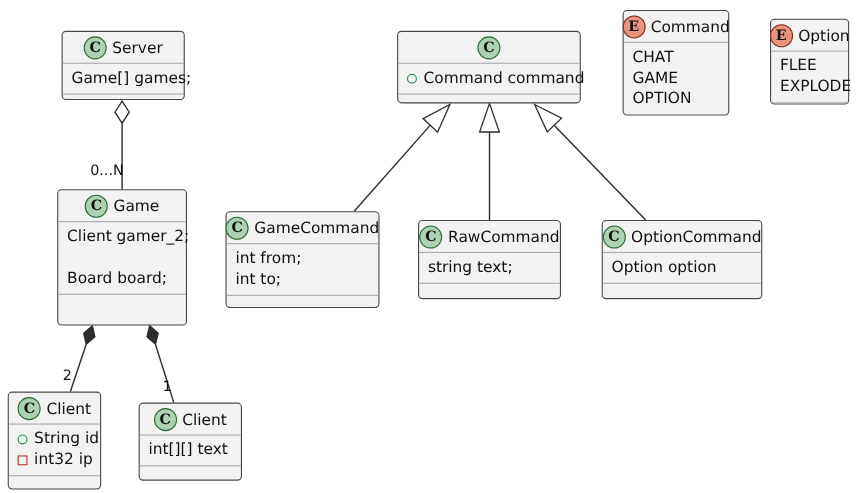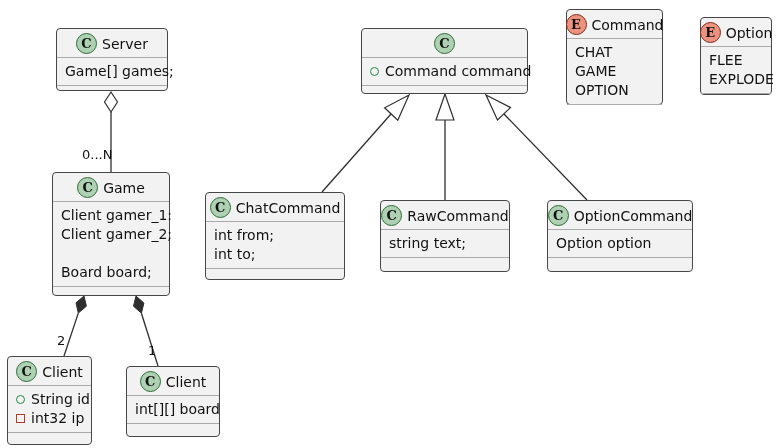--- a/index.html
+++ b/index.html
@@ -87,23 +87,20 @@
     <div class="uml-footer"></div>
   </div>
 
   <div class="uml-box" style="left:52px;top:172px;width:118px;height:124px">
     <div class="uml-header">
       <span class="kind-icon kind-class">C</span>
       <span>Game</span>
     </div>
     <div class="uml-members">
       <div class="member">
-          <span>Client gamer_1:</span>
-        </div>
-      <div class="member">
           <span>Client gamer_2;</span>
         </div>
       <div class="member">
           <span></span>
         </div>
       <div class="member">
           <span>Board board;</span>
         </div>
     </div>
     <div class="uml-footer"></div>
@@ -127,21 +124,21 @@
     <div class="uml-footer"></div>
   </div>
 
   <div class="uml-box" style="left:126px;top:366px;width:94px;height:71px">
     <div class="uml-header">
       <span class="kind-icon kind-class">C</span>
       <span>Client</span>
     </div>
     <div class="uml-members">
       <div class="member">
-          <span>int[][] board</span>
+          <span>int[][] text</span>
         </div>
     </div>
     <div class="uml-footer"></div>
   </div>
 
   <div class="uml-box" style="left:361px;top:28px;width:167px;height:66px">
     <div class="uml-header">
       <span class="kind-icon kind-class">C</span>
     </div>
     <div class="uml-members">
@@ -149,21 +146,21 @@
           <span class="ficon ficon-public"></span>
           <span>Command command</span>
         </div>
     </div>
     <div class="uml-footer"></div>
   </div>
 
   <div class="uml-box" style="left:205px;top:192px;width:140px;height:88px">
     <div class="uml-header">
       <span class="kind-icon kind-class">C</span>
-      <span>ChatCommand</span>
+      <span>GameCommand</span>
     </div>
     <div class="uml-members">
       <div class="member">
           <span>int from;</span>
         </div>
       <div class="member">
           <span>int to;</span>
         </div>
     </div>
     <div class="uml-footer"></div>

